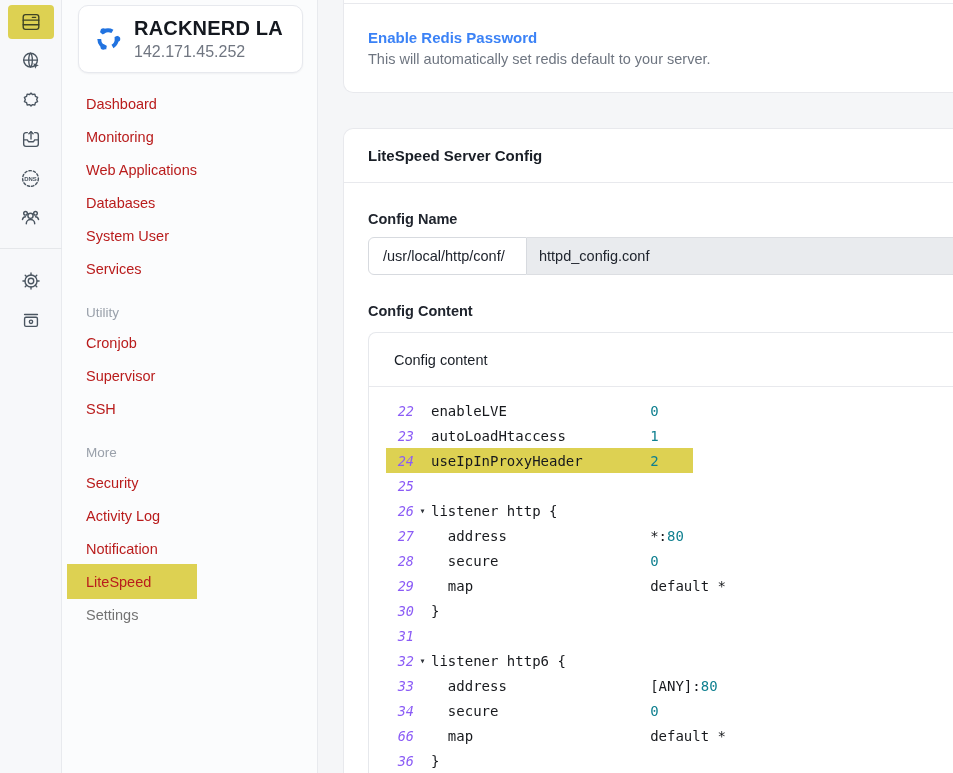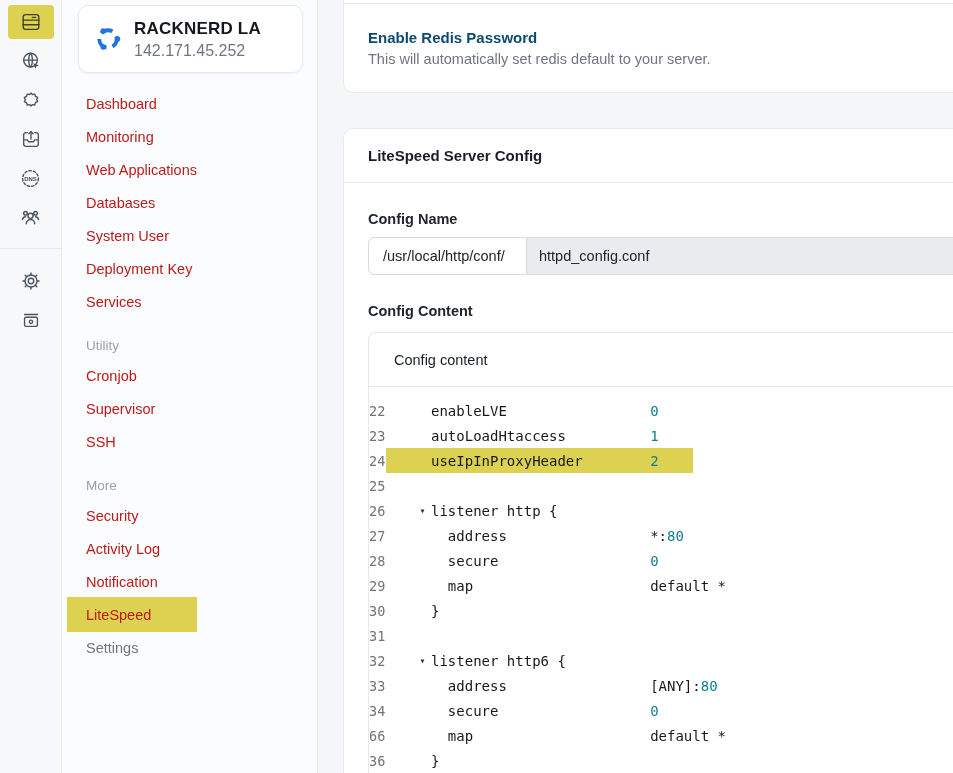--- a/index.html
+++ b/index.html
@@ -17,40 +17,40 @@
   .rail-item.active svg { stroke:#3f4425; }
   .rail-divider { width:62px; height:1px; background:#e5e7ea; margin:9px 0 15px; }
 
   
   .side { width:256px; flex:none; background:#fbfcfd; border-right:1px solid #e8eaee; padding-top:5px; }
   .server-card { margin:0 14px 0 16px; height:68px; background:#fff; border:1px solid #e7e9ee;
                  border-radius:10px; display:flex; align-items:center; padding:0 12px;
                  box-shadow:0 1px 2px rgba(16,24,40,.05); }
   .server-card .logo { flex:none; margin-left:2px; }
   .server-meta { margin-left:11px; }
-  .srv-name { font-size:17px; font-weight:700; color:#14181f; letter-spacing:.2px; }
+  .srv-name { font-size:20px; font-weight:700; color:#14181f; letter-spacing:.2px; }
   .srv-ip   { font-size:16px; color:#707681; margin-top:3px; }
 
   .menu { list-style:none; margin-top:14px; }
   .menu li { position:relative; height:33px; display:flex; align-items:center;
              padding-left:24px; font-size:14.5px; color:#b91c1c; cursor:pointer; }
   .menu li span { position:relative; z-index:1; }
   .menu li.section { height:28px; margin-top:13px; color:#9aa1ab; font-size:13.5px; cursor:default; }
   .menu li.hl::before { content:""; position:absolute; left:5px; top:-1px; width:130px; height:35px;
                         background:#ddd152; z-index:0; }
   .menu li.link { color:#737373; }
 
   
   .content { flex:1; padding-left:25px; overflow:hidden; }
   .card { background:#fff; border:1px solid #e8e9ed; margin-right:-24px; }
 
   .card-redis { position:relative; height:93px; border-top:none; border-radius:0 0 0 10px;
                 padding:29px 24px 0; }
   .card-redis::before { content:""; position:absolute; left:0; right:0; top:3px; height:1px; background:#e8e9ed; }
-  .redis-title { font-size:15px; font-weight:700; color:#0c4a6e; }
+  .redis-title { font-size:15px; font-weight:700; color:#3b82f6; }
   .redis-sub { font-size:14.5px; color:#6e7580; margin-top:5px; }
 
   .card-ls { margin-top:35px; border-radius:10px 10px 0 0; border-bottom:none; height:680px; }
   .card-ls .head { height:54px; display:flex; align-items:center; padding:0 24px;
                    font-size:15px; font-weight:700; color:#191e26; border-bottom:1px solid #e8e9ed; }
   .card-ls .body { padding:0 0 0 24px; }
   .field-label { margin-top:28px; font-size:14.5px; font-weight:700; color:#20252e; }
 
   .input-group { display:flex; height:38px; margin-top:10px; }
   .ig-addon { flex:none; width:159px; background:#fff; border:1px solid #d7dadf;
@@ -60,21 +60,21 @@
               font-size:14.5px; color:#20252e; padding-left:12px; outline:none;
               font-family:"Liberation Sans", sans-serif; }
 
   .editor-card { margin-top:13px; border:1px solid #e6e8ec; border-bottom:none; border-radius:8px 8px 0 0;
                  background:#fff; }
   .editor-head { height:54px; display:flex; align-items:center; padding-left:25px;
                  font-size:14.5px; font-weight:500; color:#191e26; border-bottom:1px solid #e8e9ed; }
   .code { padding-top:11px; font-family:"DejaVu Sans Mono", monospace; font-size:14px; }
   .cline { position:relative; height:25px; display:flex; align-items:center; white-space:pre; }
   .cline.hl::before { content:""; position:absolute; left:17px; top:0; bottom:0; width:307px; background:#ddd152; }
-  .gutter { flex:none; width:45px; text-align:left; color:#737373; font-size:13.5px; position:relative; z-index:1; }
+  .gutter { flex:none; width:45px; text-align:right; color:#8b5cf6; font-size:13.5px; position:relative; z-index:1;font-style:italic; }
   .fold { flex:none; width:17px; text-align:center; color:#30353c; font-size:10px; position:relative; z-index:1; }
   .ctext { position:relative; z-index:1; color:#17191d; }
   .ctext .val { color:#108090; }
 </style>
 </head>
 <body>
 
 <div class="app">
 
   <aside class="rail">
@@ -160,23 +160,20 @@
           <span>Monitoring</span>
         </li>
         <li>
           <span>Web Applications</span>
         </li>
         <li>
           <span>Databases</span>
         </li>
         <li>
           <span>System User</span>
-        </li>
-        <li>
-          <span>Deployment Key</span>
         </li>
         <li>
           <span>Services</span>
         </li>
         <li class="section">
           <span>Utility</span>
         </li>
         <li>
           <span>Cronjob</span>
         </li>

